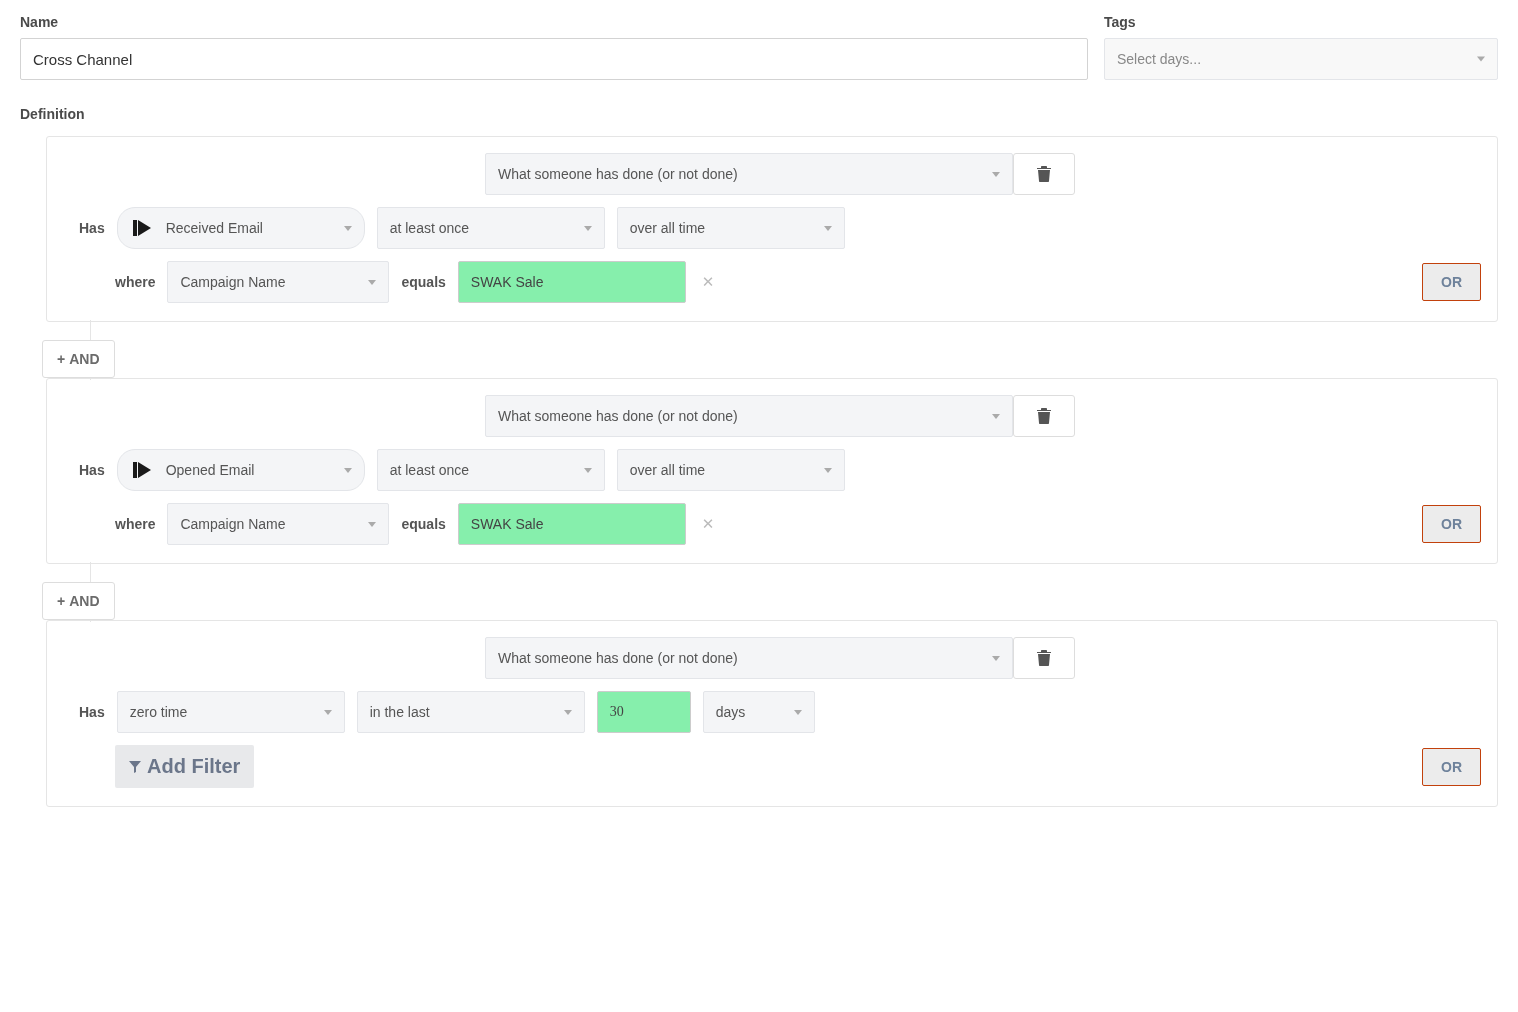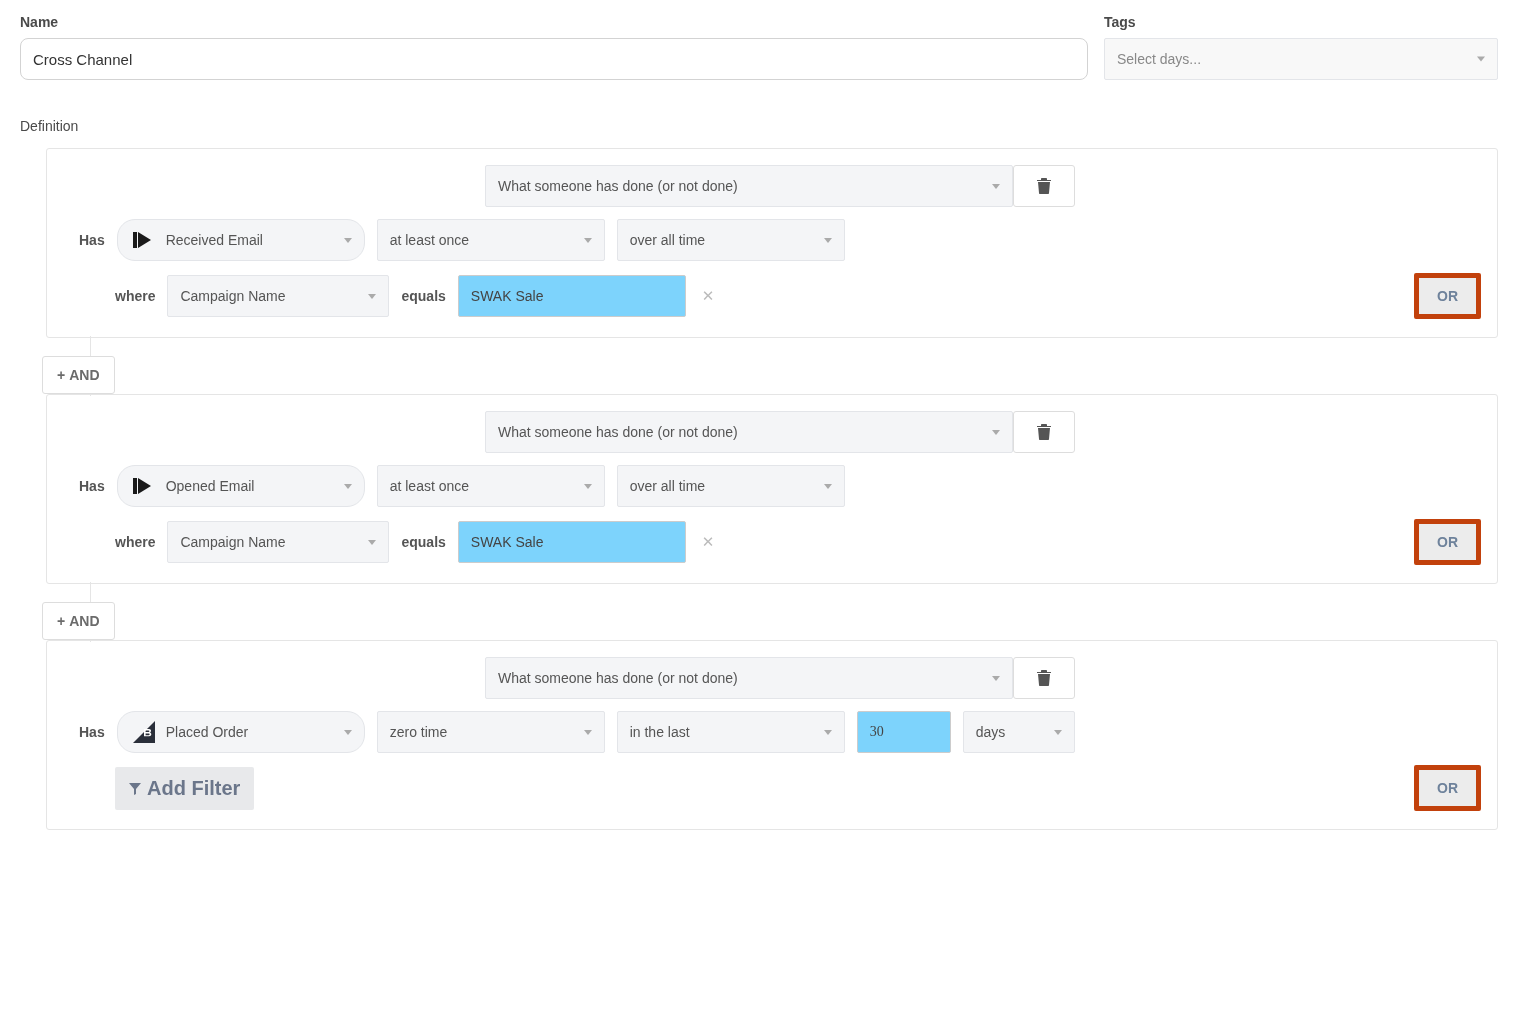--- a/index.html
+++ b/index.html
@@ -16,21 +16,21 @@
 .col-tags { width: 394px; }
 .label {
   font-weight: 600;
   color: #4a4a4a;
   margin-bottom: 8px;
   font-size: 14px;
 }
 .text-input {
   height: 42px;
   border: 1px solid #d3d3d3;
-  border-radius: 8px;
+  border-radius: 2px;
   padding: 0 12px;
   font-size: 15px;
   color: #333;
   background: #fff;
 }
 .select-input {
   height: 42px;
   border: 1px solid #e3e5e9;
   border-radius: 2px;
   background: #f8f8f8;
@@ -46,23 +46,23 @@
   position: absolute;
   right: 12px;
   top: 50%;
   transform: translateY(-50%);
   width: 0; height: 0;
   border-left: 4px solid transparent;
   border-right: 4px solid transparent;
   border-top: 5px solid #aaa;
 }
 .section-label {
-  margin-top: 38px;
+  margin-top: 26px;
   margin-bottom: 14px;
-  font-weight: 400;
+  font-weight: 700;
   color: #4a4a4a;
 }
 
 
 .card {
   border: 1px solid #e5e5e5;
   border-radius: 3px;
   padding: 16px 16px 18px 32px;
   margin-left: 26px;
   position: relative;
@@ -99,21 +99,21 @@
 .dd.event { width: 248px; border-radius: 18px; }
 .dd.freq { width: 228px; }
 .dd.period { width: 228px; }
 .dd.prop { width: 222px; margin-left: 0; }
 .dd.units { width: 112px; }
 
 .value-box {
   height: 42px;
   border: 1px solid #ccc;
   border-radius: 2px;
-  background: #7dd3fc;
+  background: #86efac;
   padding: 0 12px;
   font-size: 14px;
   color: #444;
   display: inline-flex;
   align-items: center;
 }
 .value-box.w-val { width: 228px; }
 .value-box.w-num { width: 94px; justify-content: flex-start; font-family: Liberation Serif, serif; }
 
 .icon-btn {
@@ -153,21 +153,21 @@
   align-items: center;
   justify-content: space-between;
   gap: 21px;
 }
 .row2-left { display: flex; align-items: center; gap: 12px; }
 
 .or-btn {
   background: #ececec;
   color: #6e829b;
   font-weight: 700;
-  border: 5px solid #c2410c;
+  border: 1px solid #c2410c;
   border-radius: 2px;
   padding: 10px 18px;
   cursor: pointer;
   font-size: 14px;
 }
 
 .close-x {
   color: #bbb;
   font-size: 15px;
   cursor: pointer;
@@ -358,30 +358,20 @@
       <span class="caret"></span>
     </div>
     <div class="icon-btn trash-icon">
       <svg viewBox="0 0 14 16">
           <path fill="#555" d="M1 4h12l-1 11c0 .6-.4 1-1 1H3c-.6 0-1-.4-1-1L1 4zm3-3c0-.6.4-1 1-1h4c.6 0 1 .4 1 1v1H4V1zM0 2h14v1H0V2z"></path>
         </svg>
     </div>
   </div>
   <div class="row">
     <span class="has-lbl">Has</span>
-    <div class="dd event">
-      <span class="icon-box">
-        <svg width="22" height="22" viewBox="0 0 22 22">
-            <path fill="#2a2f3a" d="M0 22L22 0v22H0z"></path>
-            <path fill="#fff" d="M11 8h5c1.2 0 2 .8 2 1.8 0 .7-.4 1.3-1 1.6.8.2 1.3.9 1.3 1.8 0 1.2-.9 2-2.2 2H11V8zm1.6 1.4v1.6h3c.5 0 .8-.3.8-.8s-.3-.8-.8-.8h-3zm0 3v1.8h3.2c.5 0 .9-.4.9-.9s-.4-.9-.9-.9h-3.2z"></path>
-          </svg>
-      </span>
-      <span>Placed Order</span>
-      <span class="caret"></span>
-    </div>
     <div class="dd freq">
       <span>zero time</span>
       <span class="caret"></span>
     </div>
     <div class="dd period">
       <span>in the last</span>
       <span class="caret"></span>
     </div>
     <div class="value-box w-num">
       <span>30</span>

